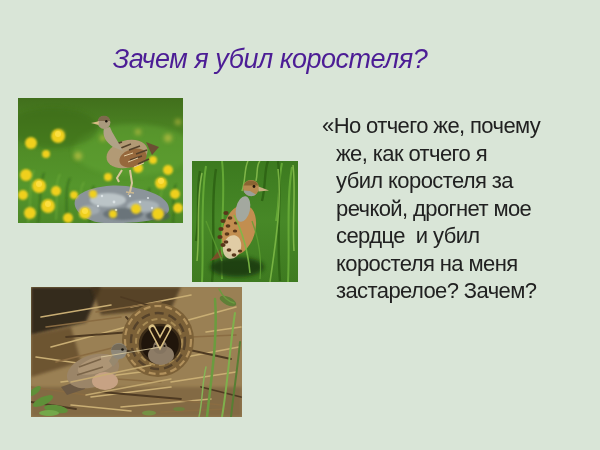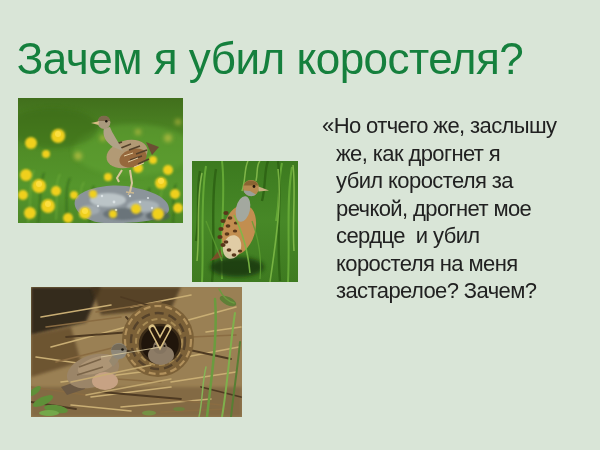--- a/index.html
+++ b/index.html
@@ -7,24 +7,25 @@
     position:relative;
     width:600px;height:450px;
     background:#d9e5d7;
     overflow:hidden;
     font-family:"Liberation Sans", sans-serif;
   }
   .title{
     position:absolute;
     left:0;top:38px;width:540px;
     text-align:center;
-    font-size:44px;
+    font-style:italic;
+    font-size:27px;
     line-height:42px;
     letter-spacing:-0.5px;
-    color:#15803d;
+    color:#4c1d95;
   }
   .quote{
     position:absolute;
     left:336px;top:112px;width:255px;
     color:#212121;
     font-size:22px;
     line-height:27.5px;
     letter-spacing:-0.6px;
   }
   .quote .line{white-space:pre;}
@@ -341,22 +342,22 @@
         <path d="M176,130 C180,92 187,52 184,12" stroke="#6b9c3f" stroke-width="2.5"></path>
         <path d="M191,130 C197,95 199,58 204,26" stroke="#7fb04c" stroke-width="2"></path>
         <path d="M200,130 C203,102 207,78 209,55" stroke="#577f33" stroke-width="2"></path>
         <path d="M168,130 C172,112 171,96 175,80" stroke="#85b457" stroke-width="1.5"></path>
         <path d="M188,2 C192,10 196,14 203,16" stroke="#6b9c3f" stroke-width="1.5"></path>
       </g>
     </svg>
   </div>
 
   <div class="quote">
-    <div class="line">«Но отчего же, заслышу</div>
-    <div class="line">же, как дрогнет я</div>
+    <div class="line">«Но отчего же, почему</div>
+    <div class="line">же, как отчего я</div>
     <div class="line">убил коростеля за</div>
     <div class="line">речкой, дрогнет мое</div>
     <div class="line">сердце  и убил</div>
     <div class="line">коростеля на меня</div>
     <div class="line">застарелое? Зачем?</div>
   </div>
 
 </div>
 
 </body></html>

